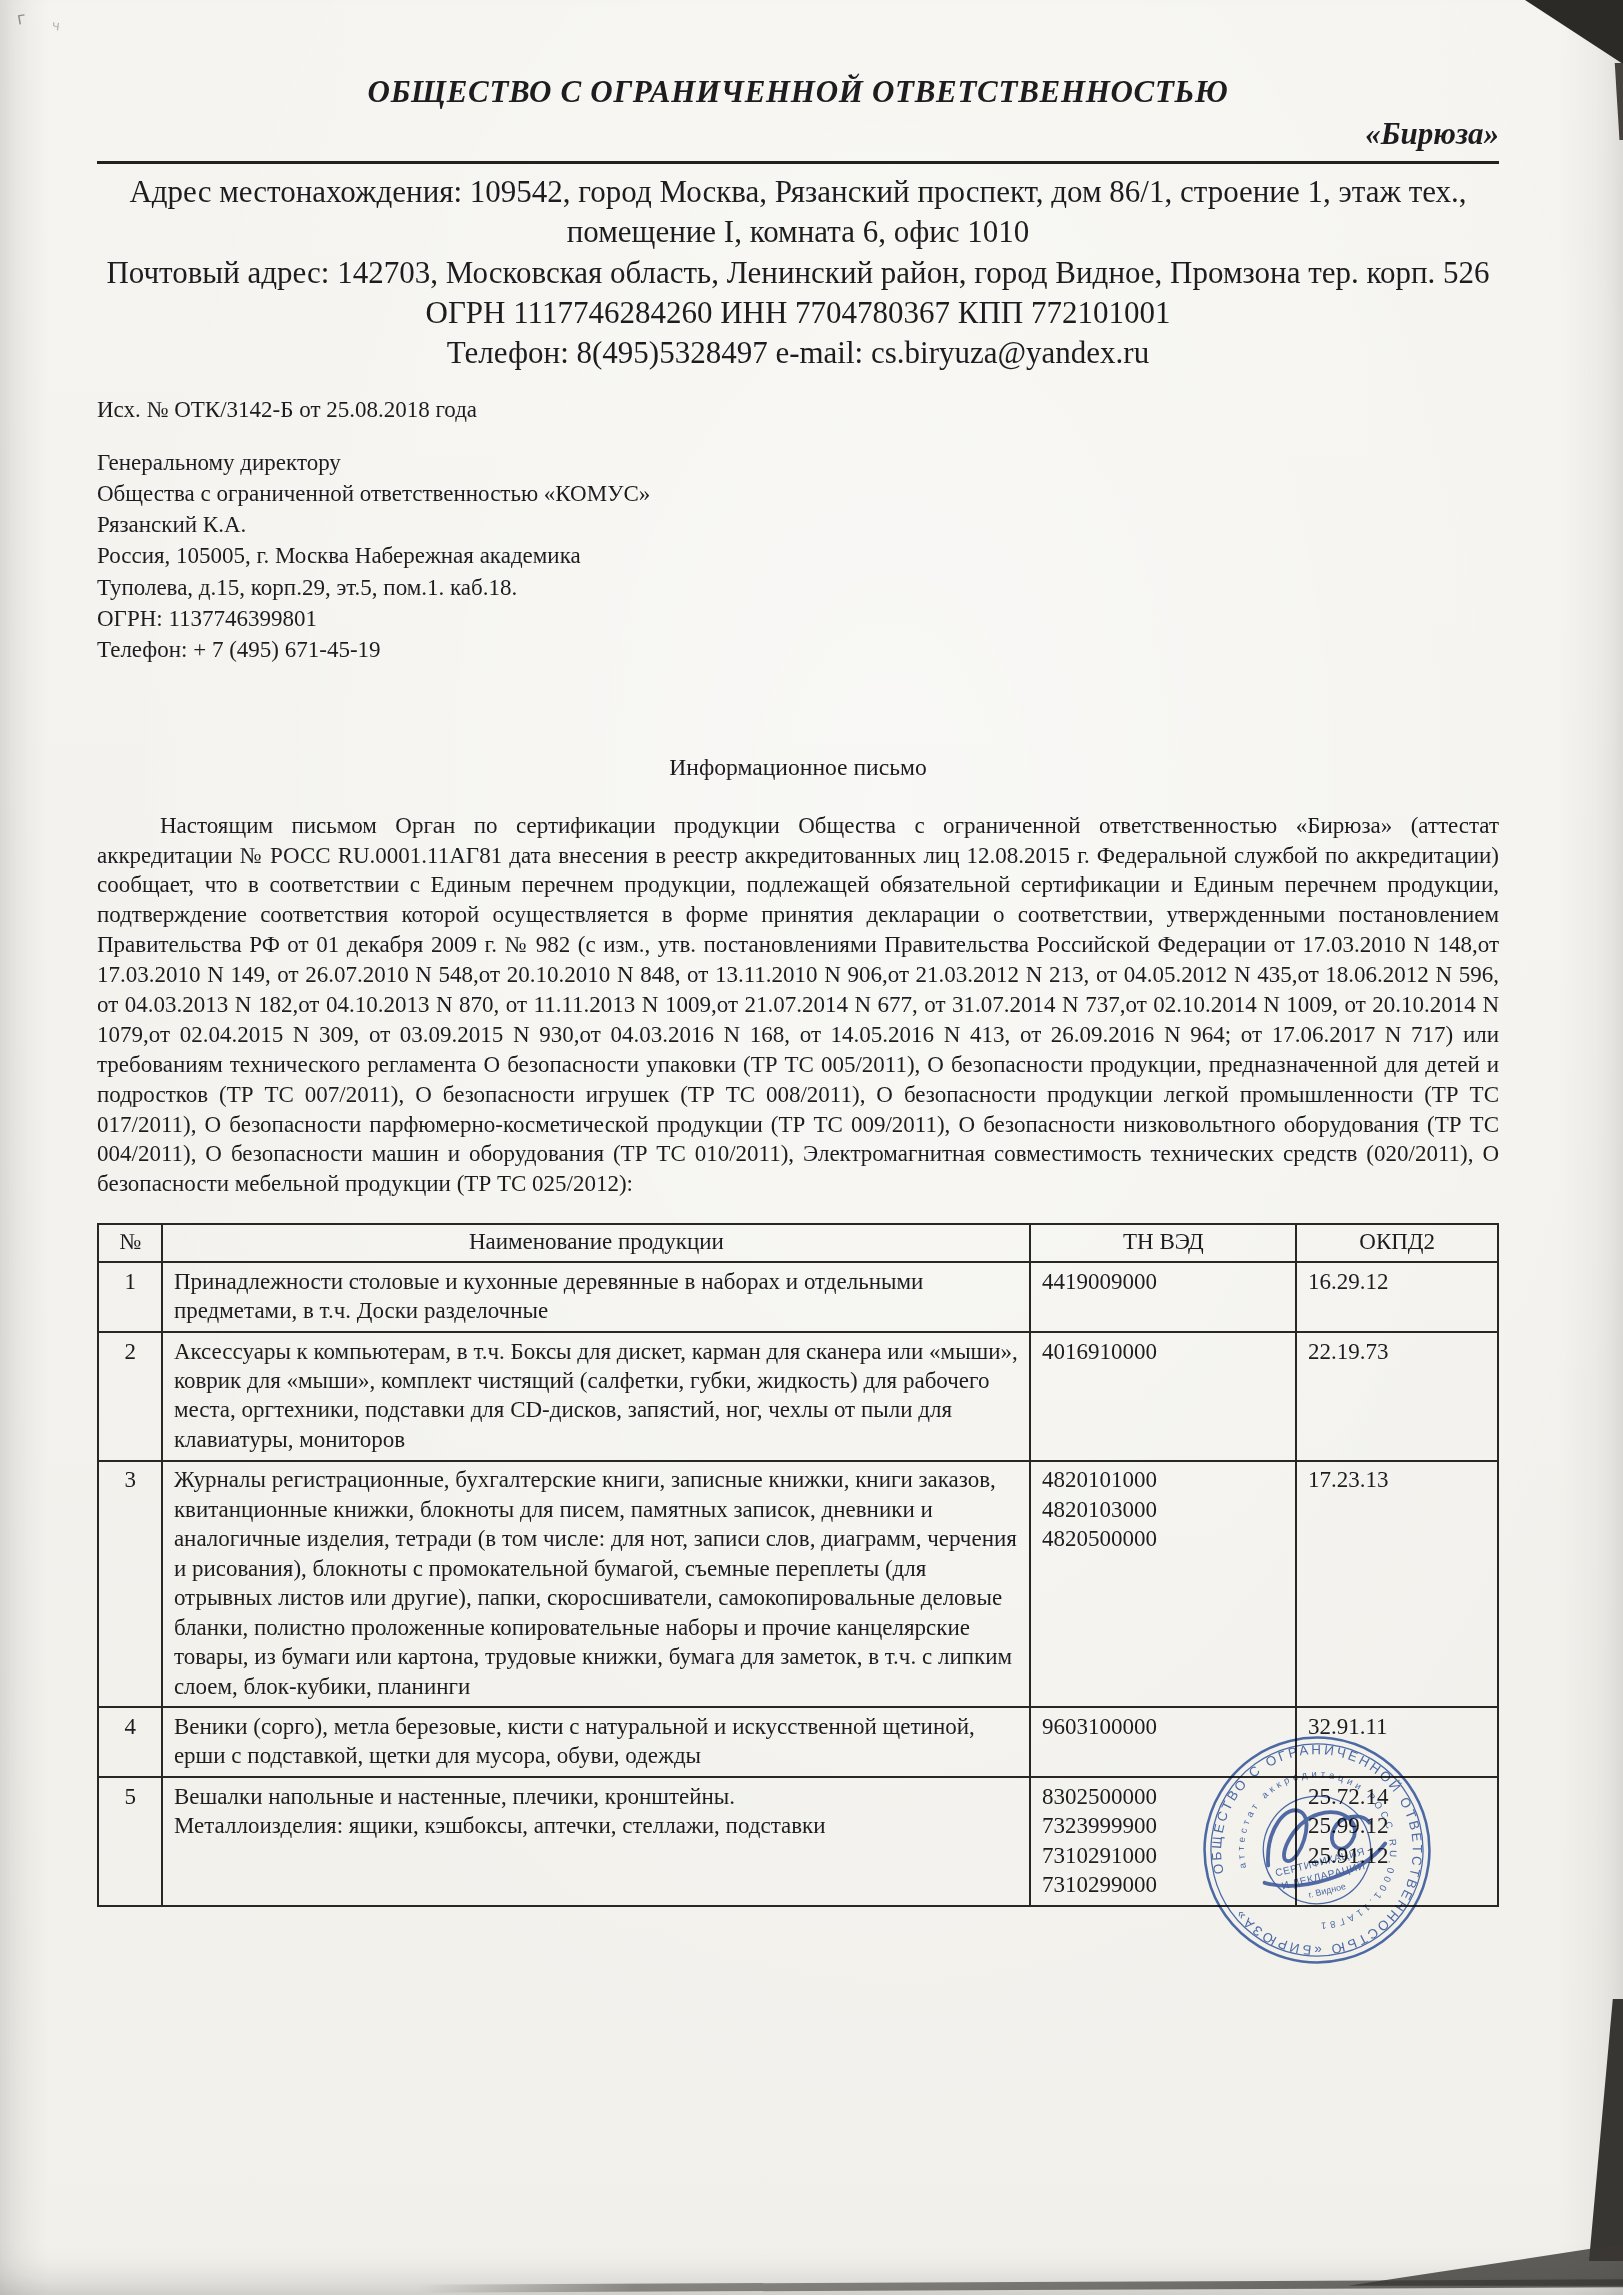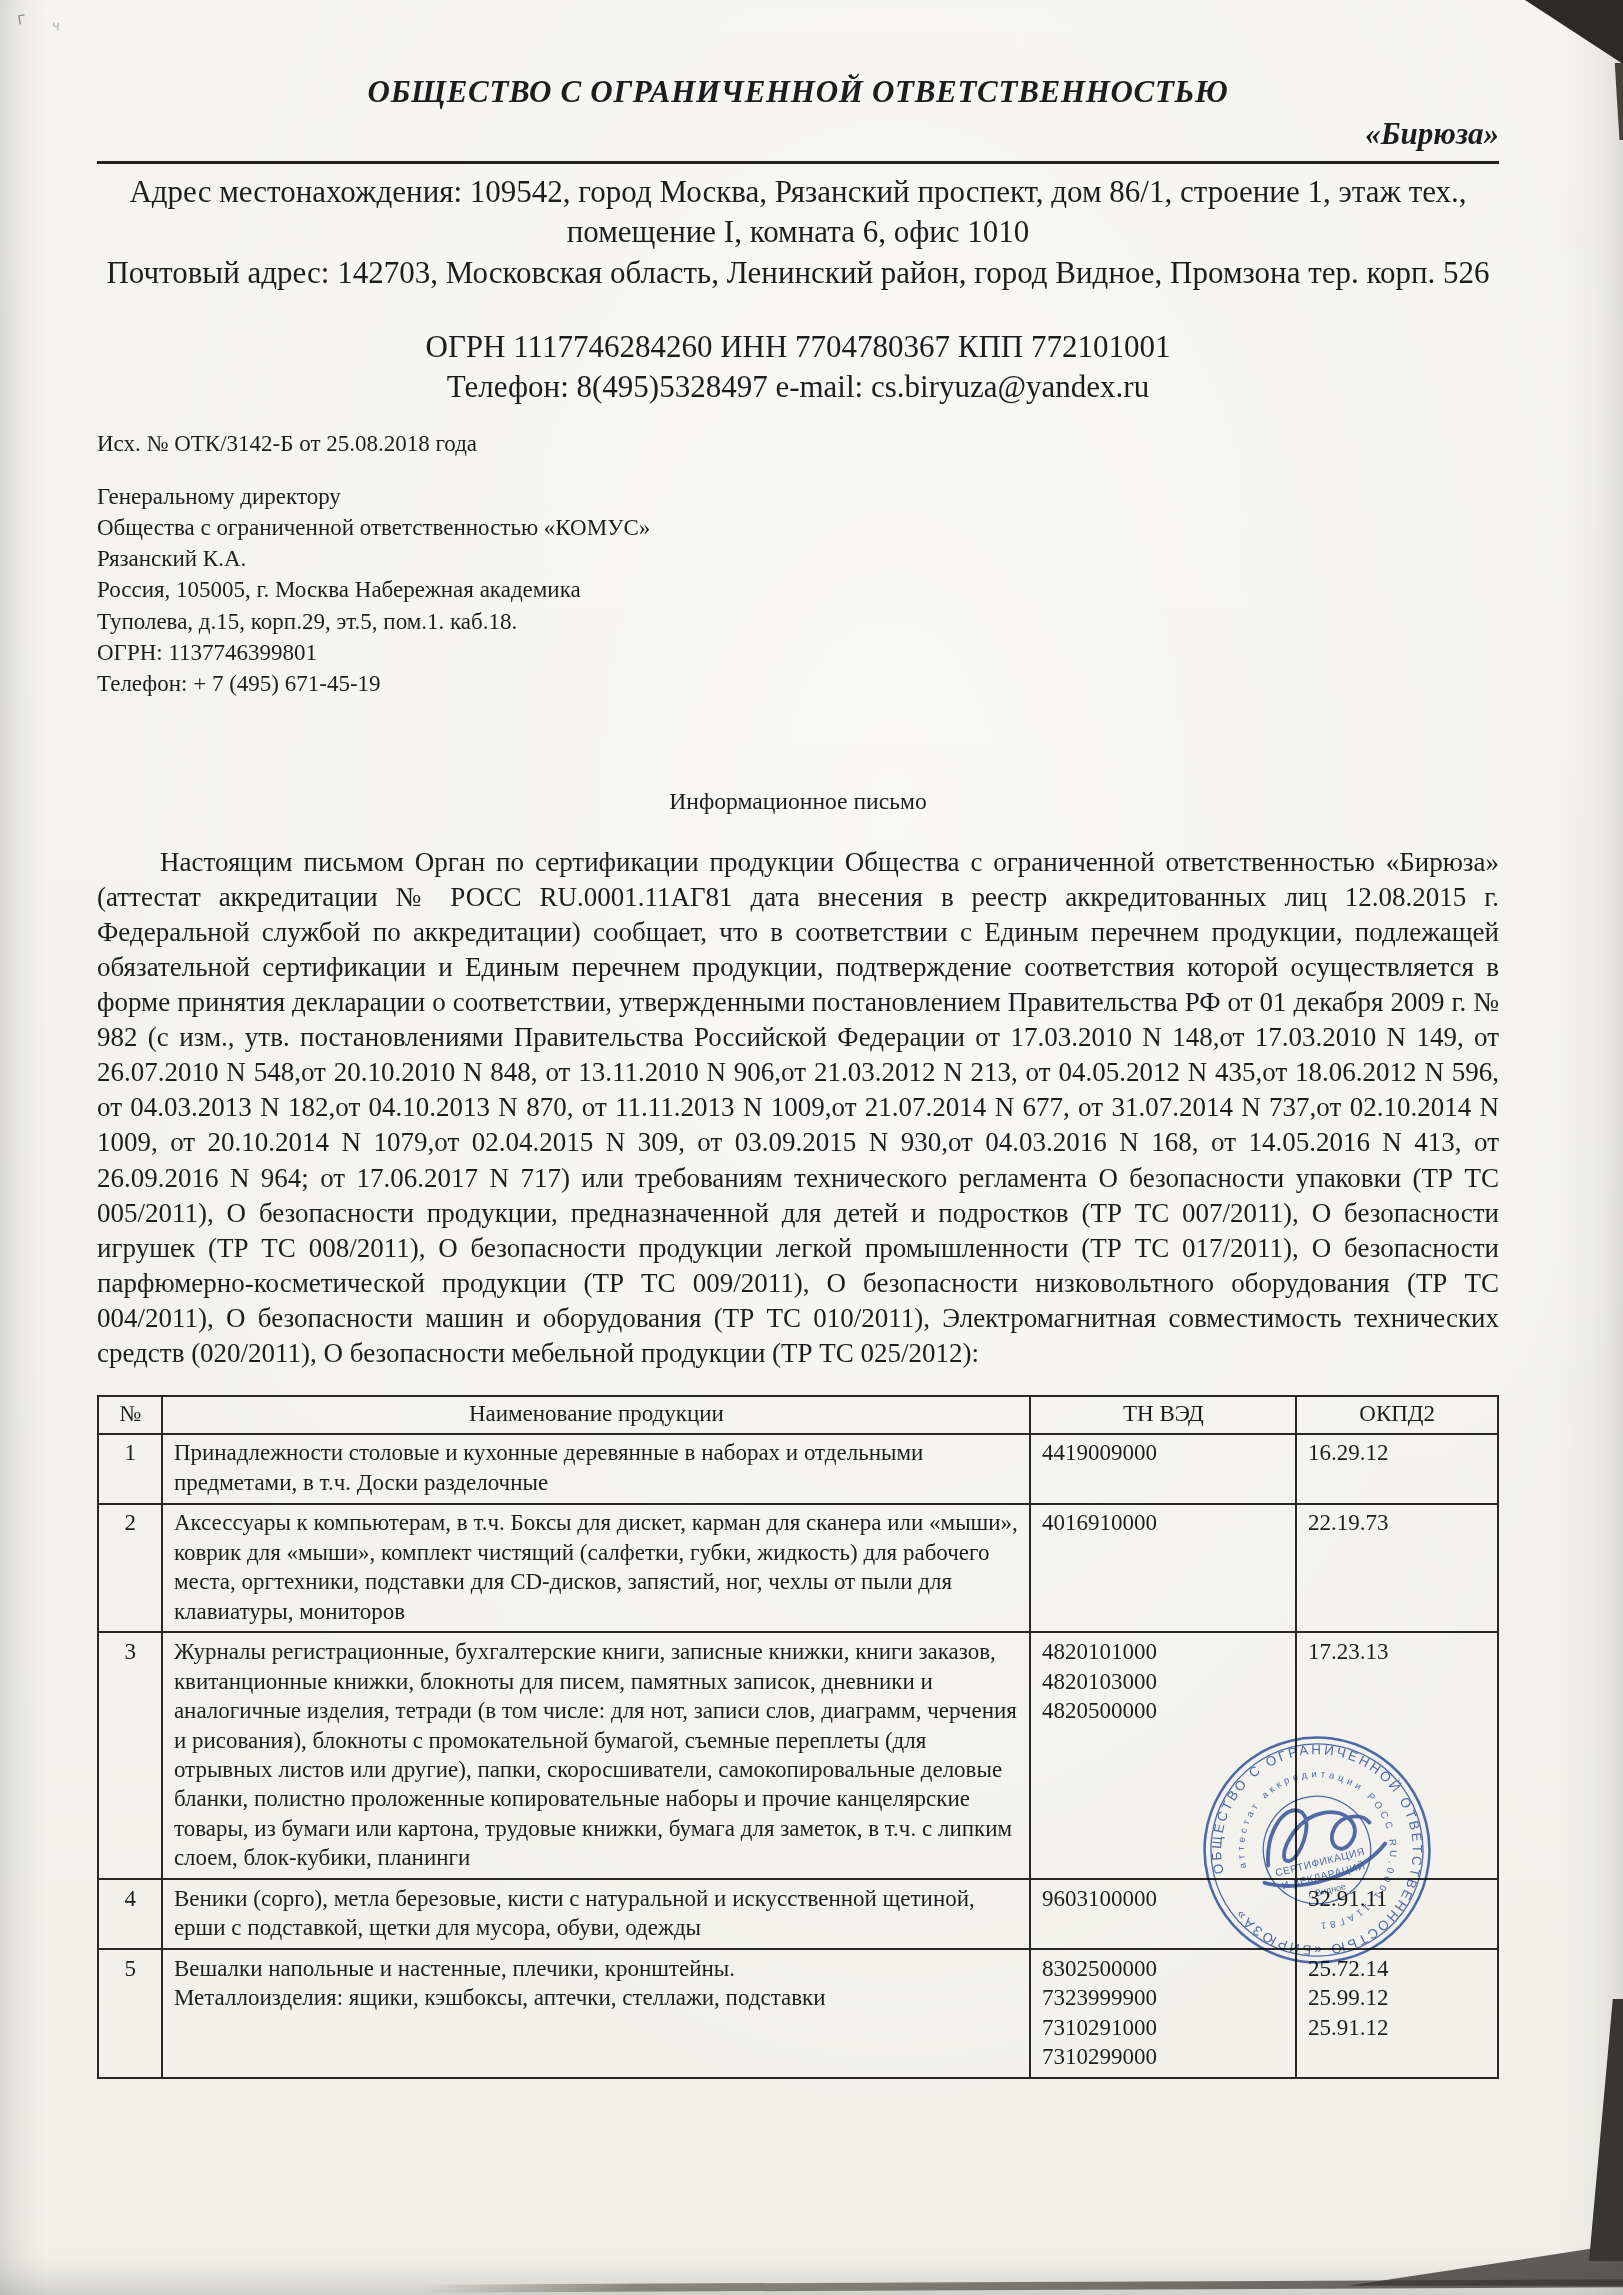--- a/index.html
+++ b/index.html
@@ -22,27 +22,27 @@
   .org-name{
     text-align:center;font-weight:bold;font-style:italic;
     font-size:31px;line-height:1.22;letter-spacing:0.7px;
   }
   .org-short{
     text-align:right;font-weight:bold;font-style:italic;
     font-size:31px;line-height:1.2;margin-top:3.9px;
   }
   .header-rule{border:none;border-top:3.3px solid #23211f;margin:9.2px 0 7.9px 0;}
   .addr{text-align:center;font-size:31px;line-height:1.3;}
-  .reg{margin-top:34px;}
+  .reg{}
   .outgoing{font-size:23px;margin-top:22px;line-height:1.3;font-family:Liberation Serif, serif;}
   .recipient{margin-top:22px;font-size:23px;line-height:1.35;}
   .subject{text-align:center;font-size:23.6px;margin-top:89px;}
   .body-text{
     margin:30px 0 0 0;
-    font-size:27px;line-height:1.3;
+    font-size:23px;line-height:1.3;
     text-align:justify;text-indent:63px;
   }
 
   .product-table{
     width:100%;border-collapse:collapse;table-layout:fixed;
     margin-top:23.6px;font-size:23px;
   }
   .product-table th,.product-table td{
     border:2px solid #292724;
     vertical-align:top;

